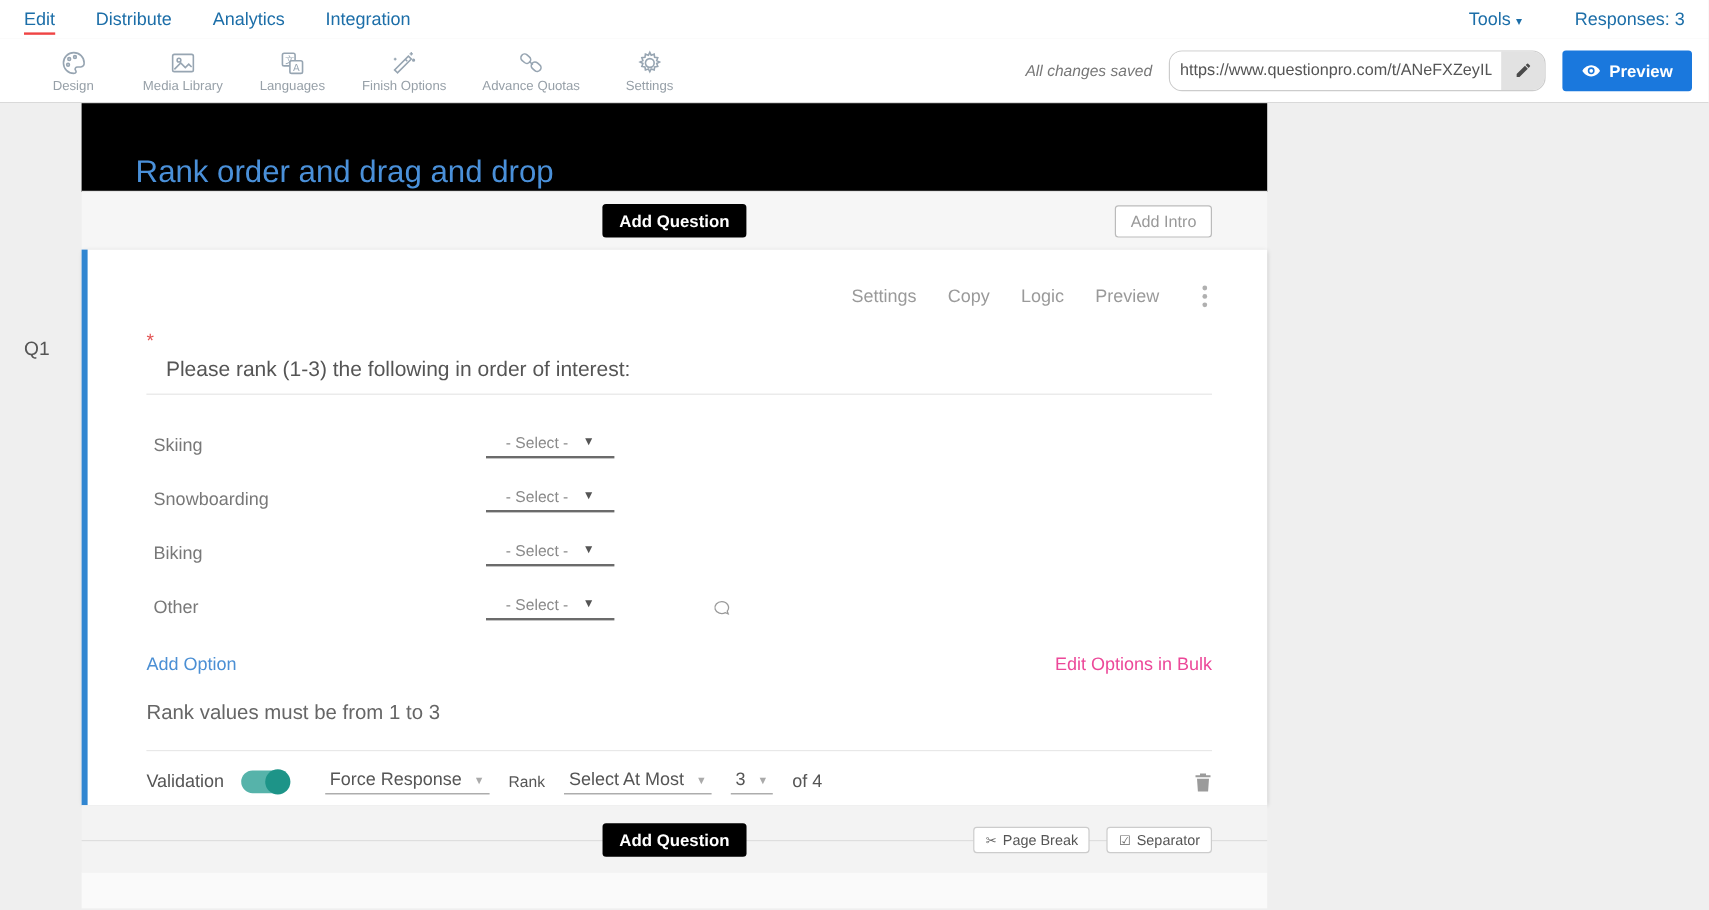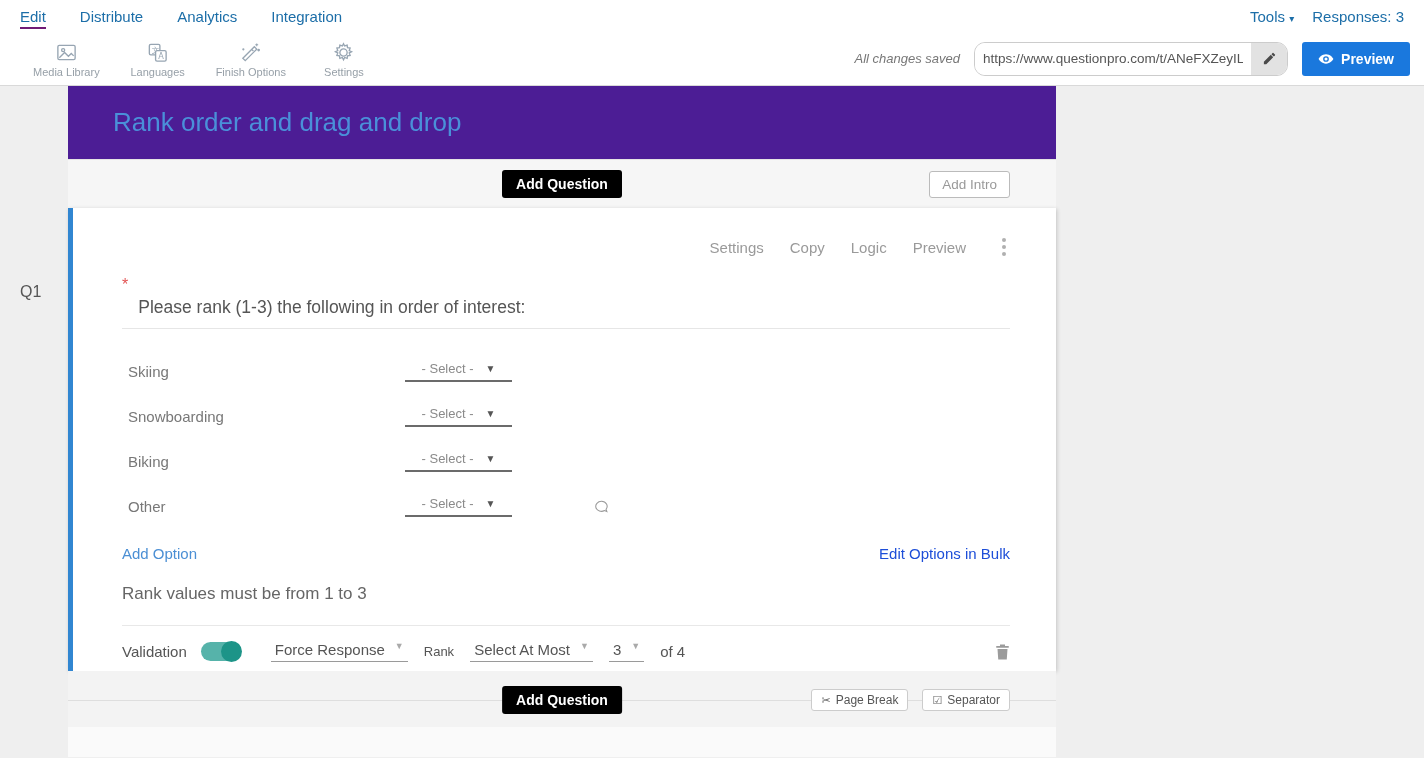--- a/index.html
+++ b/index.html
@@ -2,23 +2,23 @@
 <html><head>
 <meta charset="utf-8">
 <style>
   * { margin:0; padding:0; box-sizing:border-box; }
   html,body { width:1424px; height:758px; font-family:"Liberation Sans",sans-serif; background:#efefef; overflow:hidden; }
 
   
   .topnav { height:32px; background:#fff; display:flex; align-items:center; padding:0 20px; }
   .topnav .links { display:flex; gap:34px; }
   .topnav a { color:#1c6ea8; font-size:15px; text-decoration:none; padding:4px 0 2px; }
-  .topnav a.active { border-bottom:2px solid #701a75; }
+  .topnav a.active { border-bottom:2px solid #ef4444; }
   .topnav .spacer { flex:1; }
-  .topnav .right { display:flex; gap:18px; align-items:center; padding-right:0px; }
+  .topnav .right { display:flex; gap:44px; align-items:center; padding-right:0px; }
   .topnav .right .item { color:#1c6ea8; font-size:15px; cursor:pointer; }
   .caret-sm { font-size:10px; color:#1c6ea8; }
 
   
   .toolbar { height:54px; background:#fff; border-bottom:1px solid #d9d9d9; display:flex; align-items:stretch; padding-left:18px; }
   .tab { display:flex; flex-direction:column; align-items:center; justify-content:center; gap:2px; padding:4px 15px 3px; min-width:86px; cursor:pointer; }
   .tab.active { background:#e8e8e8; }
   .tab .lbl { font-size:11px; color:#97a0a8; white-space:nowrap; }
   .tab svg { width:23px; height:23px; stroke:#97a5b2; fill:none; stroke-width:1.4; }
   .toolbar-right { flex:1; display:flex; align-items:center; justify-content:flex-end; gap:14px; padding-right:14px; }
@@ -26,21 +26,21 @@
   .urlbox { display:flex; width:314px; height:34px; border:1px solid #ccc; border-radius:11px; background:#fff; overflow:hidden; }
   .urlbox input { flex:1; border:none; outline:none; font-size:13.5px; color:#555; padding:0 8px; font-family:"Liberation Sans",sans-serif; }
   .urlbox .pencil { width:36px; background:#e2e2e2; display:flex; align-items:center; justify-content:center; cursor:pointer; }
   .btn-preview { height:34px; background:#1a78dd; color:#fff; border:none; border-radius:3px; font-size:14px; font-weight:bold; padding:0 16px; display:flex; align-items:center; gap:7px; cursor:pointer; }
 
   
   .main { position:relative; height:672px; background:#efefef; }
   .q-gutter-label { position:absolute; left:20px; top:197px; font-size:16px; color:#555; }
   .content { position:absolute; left:68px; top:0; width:988px; height:100%; }
 
-  .title-section { height:74px; background:#4c1d95; border-bottom:1px solid #e4e4e4; display:flex; align-items:center; padding-left:45px; }
+  .title-section { height:74px; background:#000000; border-bottom:1px solid #e4e4e4; display:flex; align-items:flex-end; padding-left:45px; }
   .survey-title { color:#4a90d9; font-size:26px; font-weight:normal; }
 
   .addq-strip { height:48px; background:#f6f6f6; position:relative; display:flex; align-items:center; justify-content:center; }
   .btn-blue { background:#000000; color:#fff; border:none; border-radius:3px; font-weight:bold; font-size:14px; padding:6px 14px; cursor:pointer; }
   .btn-outline { background:#fff; color:#999; border:1px solid #bbb; border-radius:3px; font-size:13.5px; padding:5px 12px; cursor:pointer; }
   .addq-strip .btn-outline { position:absolute; right:46px; }
 
   
   .card { position:relative; height:463px; background:#fff; border-left:5px solid #3186d1; box-shadow:1px 1px 4px rgba(0,0,0,0.18); padding:0 46px 0 49px; }
   .card-menu { display:flex; justify-content:flex-end; align-items:center; gap:26px; padding-top:28px; height:50px; }
@@ -55,28 +55,28 @@
   .opt-list { margin-top:20px; }
   .opt-row { height:45px; display:flex; align-items:center;gap:45px; }
   .opt-label { width:238px; color:#787878; font-size:15px; padding-left:6px; }
   .ranksel { width:107px; border-bottom:2px solid #6b6b6b; display:flex; align-items:center; justify-content:center; gap:12px; padding-bottom:4px; cursor:pointer; }
   .ranksel .val { color:#8a8a8a; font-size:13px; }
   .ranksel .car { color:#555; font-size:10px; }
   .bubble { margin-left:36px; cursor:pointer; display:flex; }
 
   .addopt-row { display:flex; justify-content:space-between; margin-top:16px; }
   .link-light { color:#4b8fd4; font-size:15px; cursor:pointer; }
-  .link-dark { color:#1d4ed8; font-size:15px; cursor:pointer; }
+  .link-dark { color:#ec4899; font-size:15px; cursor:pointer; }
   .rank-note { margin-top:22px; color:#666; font-size:17px; }
 
   .valid-row { margin-top:21px; border-top:1px solid #e8e8e8; height:52px; display:flex; align-items:center; }
   .valid-row .vlabel { color:#555; font-size:15px; }
   .toggle { width:40px; height:19px; border-radius:10px; background:#56b3aa; position:relative; margin:0 30px 0 14px; cursor:pointer; }
   .toggle .knob { position:absolute; right:-1px; top:-1px; width:21px; height:21px; border-radius:50%; background:#1d9488; }
-  .uselect { border-bottom:1px solid #9a9a9a; display:flex; align-items:flex-start; gap:10px; padding:0 4px 3px 4px; cursor:pointer; }
+  .uselect { border-bottom:1px solid #9a9a9a; display:flex; align-items:center; gap:10px; padding:0 4px 3px 4px; cursor:pointer; }
   .uselect .val { color:#555; font-size:15px; }
   .uselect .car { color:#aaa; font-size:9px; }
   .rank-lbl { color:#555; font-size:13px; margin:0 16px; }
   .of-lbl { color:#555; font-size:15px; margin-left:16px; }
   .vspacer { flex:1; }
   .trash { cursor:pointer; display:flex; }
 
   
   .bottom-strip { position:relative; height:56px; background:#f3f3f3; }
   .bottom-strip .rule { position:absolute; left:0; right:0; top:29px; border-top:1px solid #dedede; }
@@ -102,20 +102,29 @@
       <span>Tools</span>
       <span class="caret-sm">▾</span>
     </div>
     <div class="item">Responses: 3</div>
   </div>
 </div>
 
 <div class="toolbar">
   <div class="tab">
     <svg viewBox="0 0 24 24">
+      <path d="M12 3 a9 9 0 1 0 0 18 c2 0 2.5-1.4 1.5-2.7 -1-1.3 0-2.8 1.8-2.8 H18 a3.5 3.5 0 0 0 3-3.5 A9 9 0 0 0 12 3 z"></path>
+      <circle cx="8" cy="8.5" r="1.2"></circle>
+        <circle cx="13" cy="6.8" r="1.2"></circle>
+        <circle cx="7" cy="13.5" r="1.2"></circle>
+    </svg>
+    <span class="lbl">Design</span>
+  </div>
+  <div class="tab">
+    <svg viewBox="0 0 24 24">
       <rect x="3" y="4.5" width="18" height="15" rx="1.5"></rect>
         <circle cx="8.5" cy="9.5" r="1.6"></circle>
         <path d="M4.5 17.5 l5.5-5.5 4 4 3-3 2.5 2.5"></path>
     </svg>
     <span class="lbl">Media Library</span>
   </div>
   <div class="tab">
     <svg viewBox="0 0 24 24">
       <rect x="3.5" y="3.5" width="11" height="11" rx="1.5"></rect>
       <text x="6" y="12" font-size="8" stroke="none" fill="#97a5b2" font-family="'DejaVu Sans',sans-serif">文</text>
@@ -126,20 +135,28 @@
   </div>
   <div class="tab">
     <svg viewBox="0 0 24 24">
       <path d="M6.5 20.5 l-2.5-2.5 12-12 2.5 2.5 z"></path>
         <path d="M13.5 9 l1.5 1.5"></path>
       <path d="M18.5 2.5 v3 M17 4 h3" stroke-width="1.1"></path>
         <path d="M4.5 7.5 v2.4 M3.3 8.7 h2.4" stroke-width="1.1"></path>
         <circle cx="20.5" cy="9.5" r="0.7"></circle>
     </svg>
     <span class="lbl">Finish Options</span>
+  </div>
+  <div class="tab">
+    <svg viewBox="0 0 24 24">
+      <rect x="3" y="5" width="9" height="6.5" rx="3.2" transform="rotate(40 7.5 8.2)"></rect>
+      <rect x="12" y="12" width="9" height="6.5" rx="3.2" transform="rotate(40 16.5 15.2)"></rect>
+      <path d="M10.5 10.5 l3 3"></path>
+    </svg>
+    <span class="lbl">Advance Quotas</span>
   </div>
   <div class="tab">
     <svg viewBox="0 0 24 24">
       <path d="M12 8.2 a3.8 3.8 0 1 0 0 7.6 a3.8 3.8 0 0 0 0-7.6 z"></path>
       <path d="M12 2.8 l1.2 2.4 2.6-.9 .4 2.7 2.7 .4 -.9 2.6 2.4 1.2 -2.4 1.2 .9 2.6 -2.7 .4 -.4 2.7 -2.6-.9 -1.2 2.4 -1.2-2.4 -2.6 .9 -.4-2.7 -2.7-.4 .9-2.6 -2.4-1.2 2.4-1.2 -.9-2.6 2.7-.4 .4-2.7 2.6 .9 z"></path>
     </svg>
     <span class="lbl">Settings</span>
   </div>
 
   <div class="toolbar-right">

